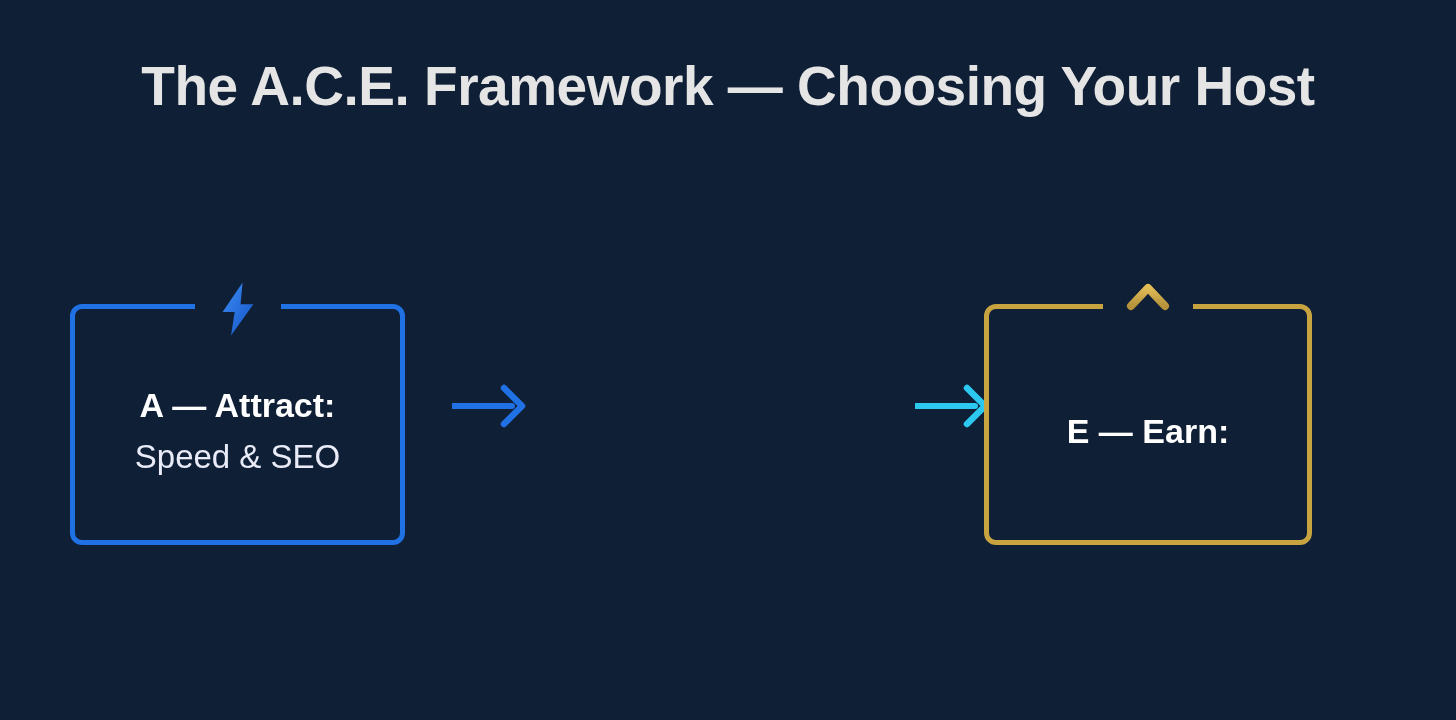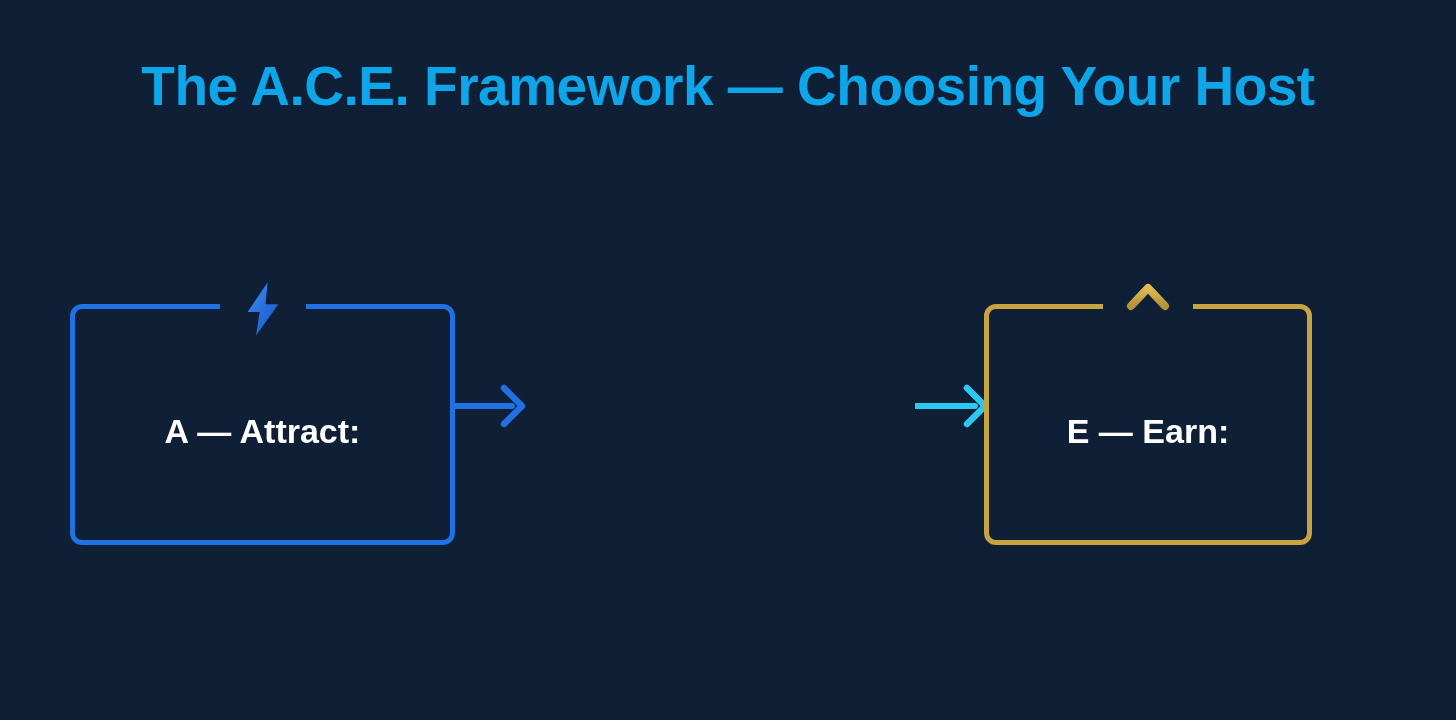--- a/index.html
+++ b/index.html
@@ -13,36 +13,36 @@
   }
   .title {
     position: absolute;
     top: 54px;
     left: 0;
     width: 100%;
     text-align: center;
     font-size: 55px;
     font-weight: 700;
     letter-spacing: -0.5px;
-    color: #0ea5e9;
+    color: #e5e5e5;
     margin: 0;
   }
   .step-box {
     position: absolute;
     top: 304px;
     height: 241px;
     box-sizing: border-box;
     border: 5px solid #ffffff;
     border-radius: 12px;
     display: flex;
     align-items: center;
     justify-content: center;
     padding-top: 12px;
   }
-  .box-attract { left: 70px;  width: 385px; }
+  .box-attract { left: 70px;  width: 335px; }
   .box-convert { left: 537px; width: 381px; }
   .box-earn    { left: 984px; width: 328px; }
   .icon-chip {
     position: absolute;
     top: -33px;
     left: 50%;
     transform: translateX(-50%);
     height: 66px;
     padding: 0 21px;
     background: #0f1f36;
@@ -81,20 +81,21 @@
           <linearGradient id="boltGrad" x1="0" y1="0" x2="1" y2="1">
             <stop offset="0" stop-color="#3f8ef5"></stop>
             <stop offset="1" stop-color="#1152c6"></stop>
           </linearGradient>
         </defs>
         <path d="M14.5 0.5 L3.6 16.6 L10.2 16.6 L8.2 29.5 L20.4 12.4 L13.4 12.4 Z" fill="url(#boltGrad)"></path>
       </svg>
     </div>
     <div class="box-text">
       <div class="box-heading">A — Attract:</div>
+      <div class="box-line">Speed &amp; SEO</div>
     </div>
   </div>
 
   <svg class="flow-arrow arrow-1" width="76" height="52" viewBox="0 0 76 52" aria-hidden="true">
     <line x1="1" y1="26" x2="60" y2="26" stroke-width="6" stroke-linecap="round" stroke="#1f71e4"></line>
     <polyline points="52,8 70,26 52,44" fill="none" stroke-width="6.5" stroke-linecap="round" stroke-linejoin="round" stroke="#1f71e4"></polyline>
   </svg>
 
 
   <svg class="flow-arrow arrow-2" width="76" height="52" viewBox="0 0 76 52" aria-hidden="true">

